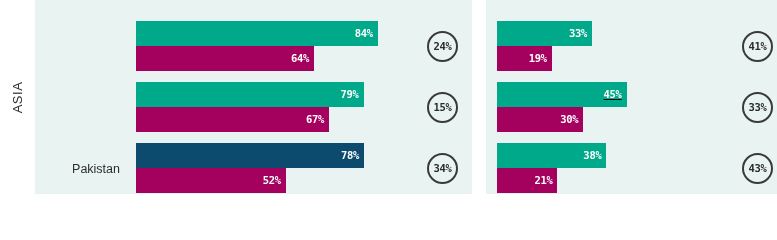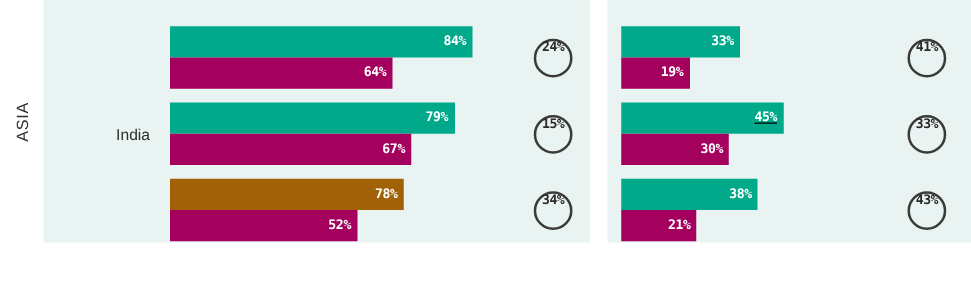--- a/index.html
+++ b/index.html
@@ -76,25 +76,25 @@
   }
 
   
   .badge{
     position:absolute;
     width:31px;height:31px;
     top:10px;
     border:2px solid #3a3a3a;
     border-radius:50%;
     box-sizing:border-box;
-    display:flex;align-items:flex-start;justify-content:center;
+    display:flex;align-items:center;justify-content:center;
     background:transparent;
   }
   #panel-left .badge{left:392px;}
-  #panel-right .badge{left:240px;}
+  #panel-right .badge{left:256px;}
   .badge .val{
     font-size:10.5px;
     font-weight:bold;
     font-family:"DejaVu Sans Mono","Liberation Mono",monospace;
     color:#2b2b2b;
     letter-spacing:-0.4px;
     line-height:1;
   }
 </style>
 </head>
@@ -116,37 +116,37 @@
         <div class="bar magenta" style="width: 178px; background: rgb(164, 0, 94);">
           <span class="val">64%</span>
         </div>
       </div>
       <div class="badge">
         <span class="val">24%</span>
       </div>
     </div>
 
     <div class="row row-1">
-      <div class="country-label">India</div>
       <div class="bars">
         <div class="bar teal" style="width: 227.52px; background: rgb(0, 169, 138);">
           <span class="val">79%</span>
         </div>
         <div class="bar magenta" style="width: 192.96px; background: rgb(164, 0, 94);">
           <span class="val">67%</span>
         </div>
       </div>
       <div class="badge">
         <span class="val">15%</span>
       </div>
     </div>
 
     <div class="row row-2">
-      <div class="bars">
-        <div class="bar teal" style="width: 187px; background: #a16207;">
+      <div class="country-label">Pakistan</div>
+      <div class="bars">
+        <div class="bar teal" style="width: 228px; background: #0c4a6e;">
           <span class="val">78%</span>
         </div>
         <div class="bar magenta" style="width: 149.76px; background: rgb(164, 0, 94);">
           <span class="val">52%</span>
         </div>
       </div>
       <div class="badge">
         <span class="val">34%</span>
       </div>
     </div>

